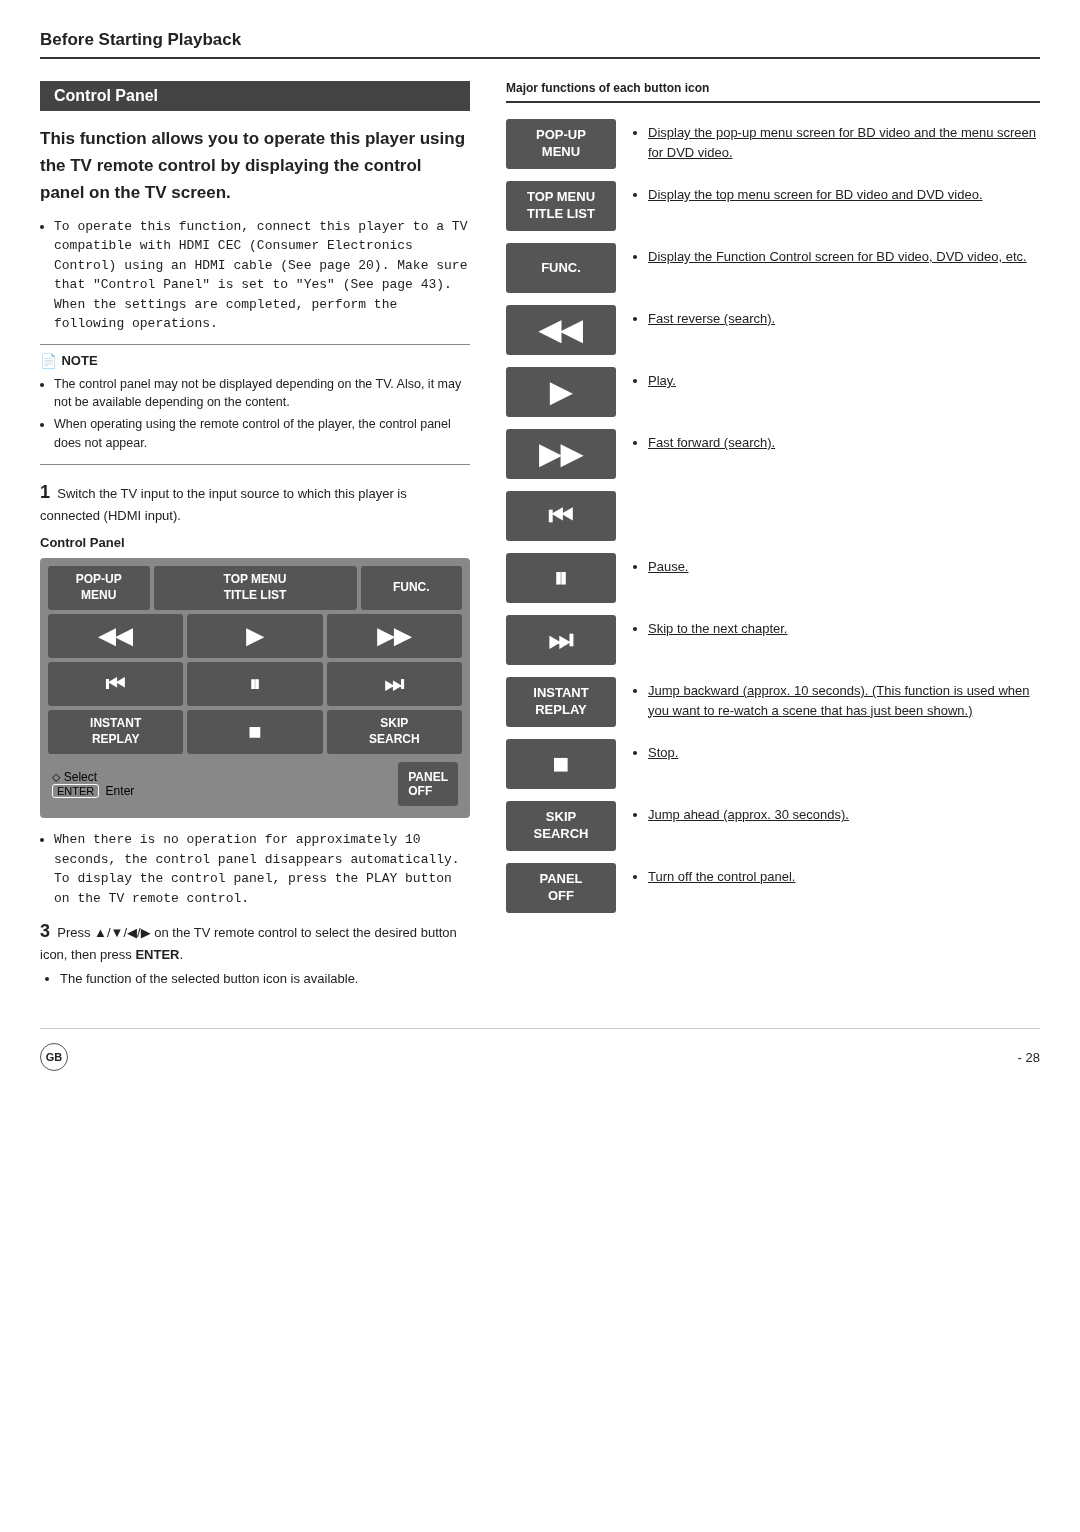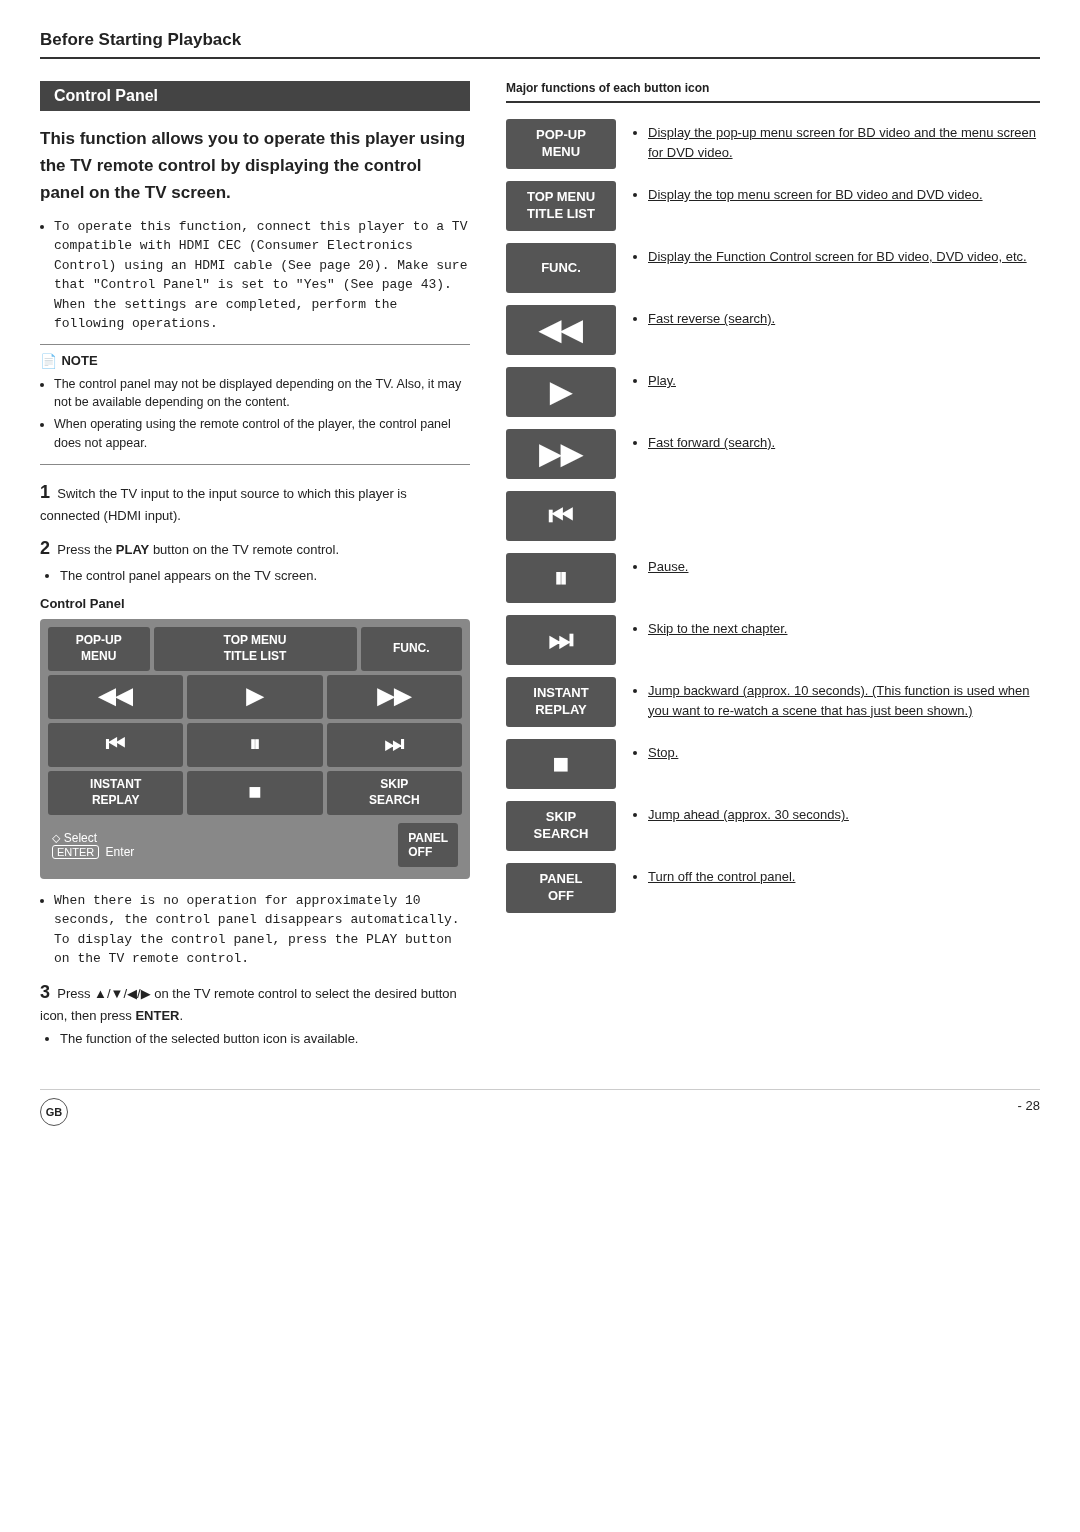--- a/index.html
+++ b/index.html
@@ -169,21 +169,21 @@
     
     .cp-info-row {
       background: #888;
       display: flex;
       justify-content: space-between;
       align-items: center;
       padding: 4px 4px;
     }
     .cp-info-left {
       font-size: 12px;
-      color: #ffffff;
+      color: #000000;
     }
     .cp-panel-off {
       background: #555;
       color: #fff;
       font-weight: bold;
       font-size: 12px;
       padding: 8px 10px;
       border-radius: 3px;
       min-height: 44px;
       display: flex;
@@ -240,23 +240,23 @@
     .func-desc ul li {
       list-style: disc;
       margin-bottom: 3px;
     }
 
     
     .page-footer {
       margin-top: 30px;
       display: flex;
       justify-content: space-between;
-      align-items: flex-start;
+      align-items: center;
       border-top: 1px solid #ccc;
-      padding-top: 8px;
+      padding-top: 14px;
     }
     .footer-badge {
       border: 1.5px solid #555;
       border-radius: 50%;
       width: 28px;
       height: 28px;
       display: flex;
       align-items: center;
       justify-content: center;
       font-size: 11px;
@@ -294,27 +294,20 @@
         <li>The control panel may not be displayed depending on the TV. Also, it may not be available depending on the content.</li>
         <li>When operating using the remote control of the player, the control panel does not appear.</li>
       </ul>
     </div>
 
     <div class="step">
       <span class="step-num">1</span>&nbsp;
       <span class="step-content">Switch the TV input to the input source to which this player is connected (HDMI input).</span>
     </div>
 
-    <div class="step">
-      <span class="step-num">2</span>&nbsp;
-      <span class="step-content">Press the <strong>PLAY</strong> button on the TV remote control.</span>
-      <ul class="step-sub">
-        <li>The control panel appears on the TV screen.</li>
-      </ul>
-    </div>
 
     <div class="cp-sub-heading">Control Panel</div>
 
     <div class="cp-grid">
 
       <div class="cp-row">
         <div class="cp-btn">POP-UP<br>MENU</div>
         <div class="cp-btn wide">TOP MENU<br>TITLE LIST</div>
         <div class="cp-btn">FUNC.</div>
       </div>

